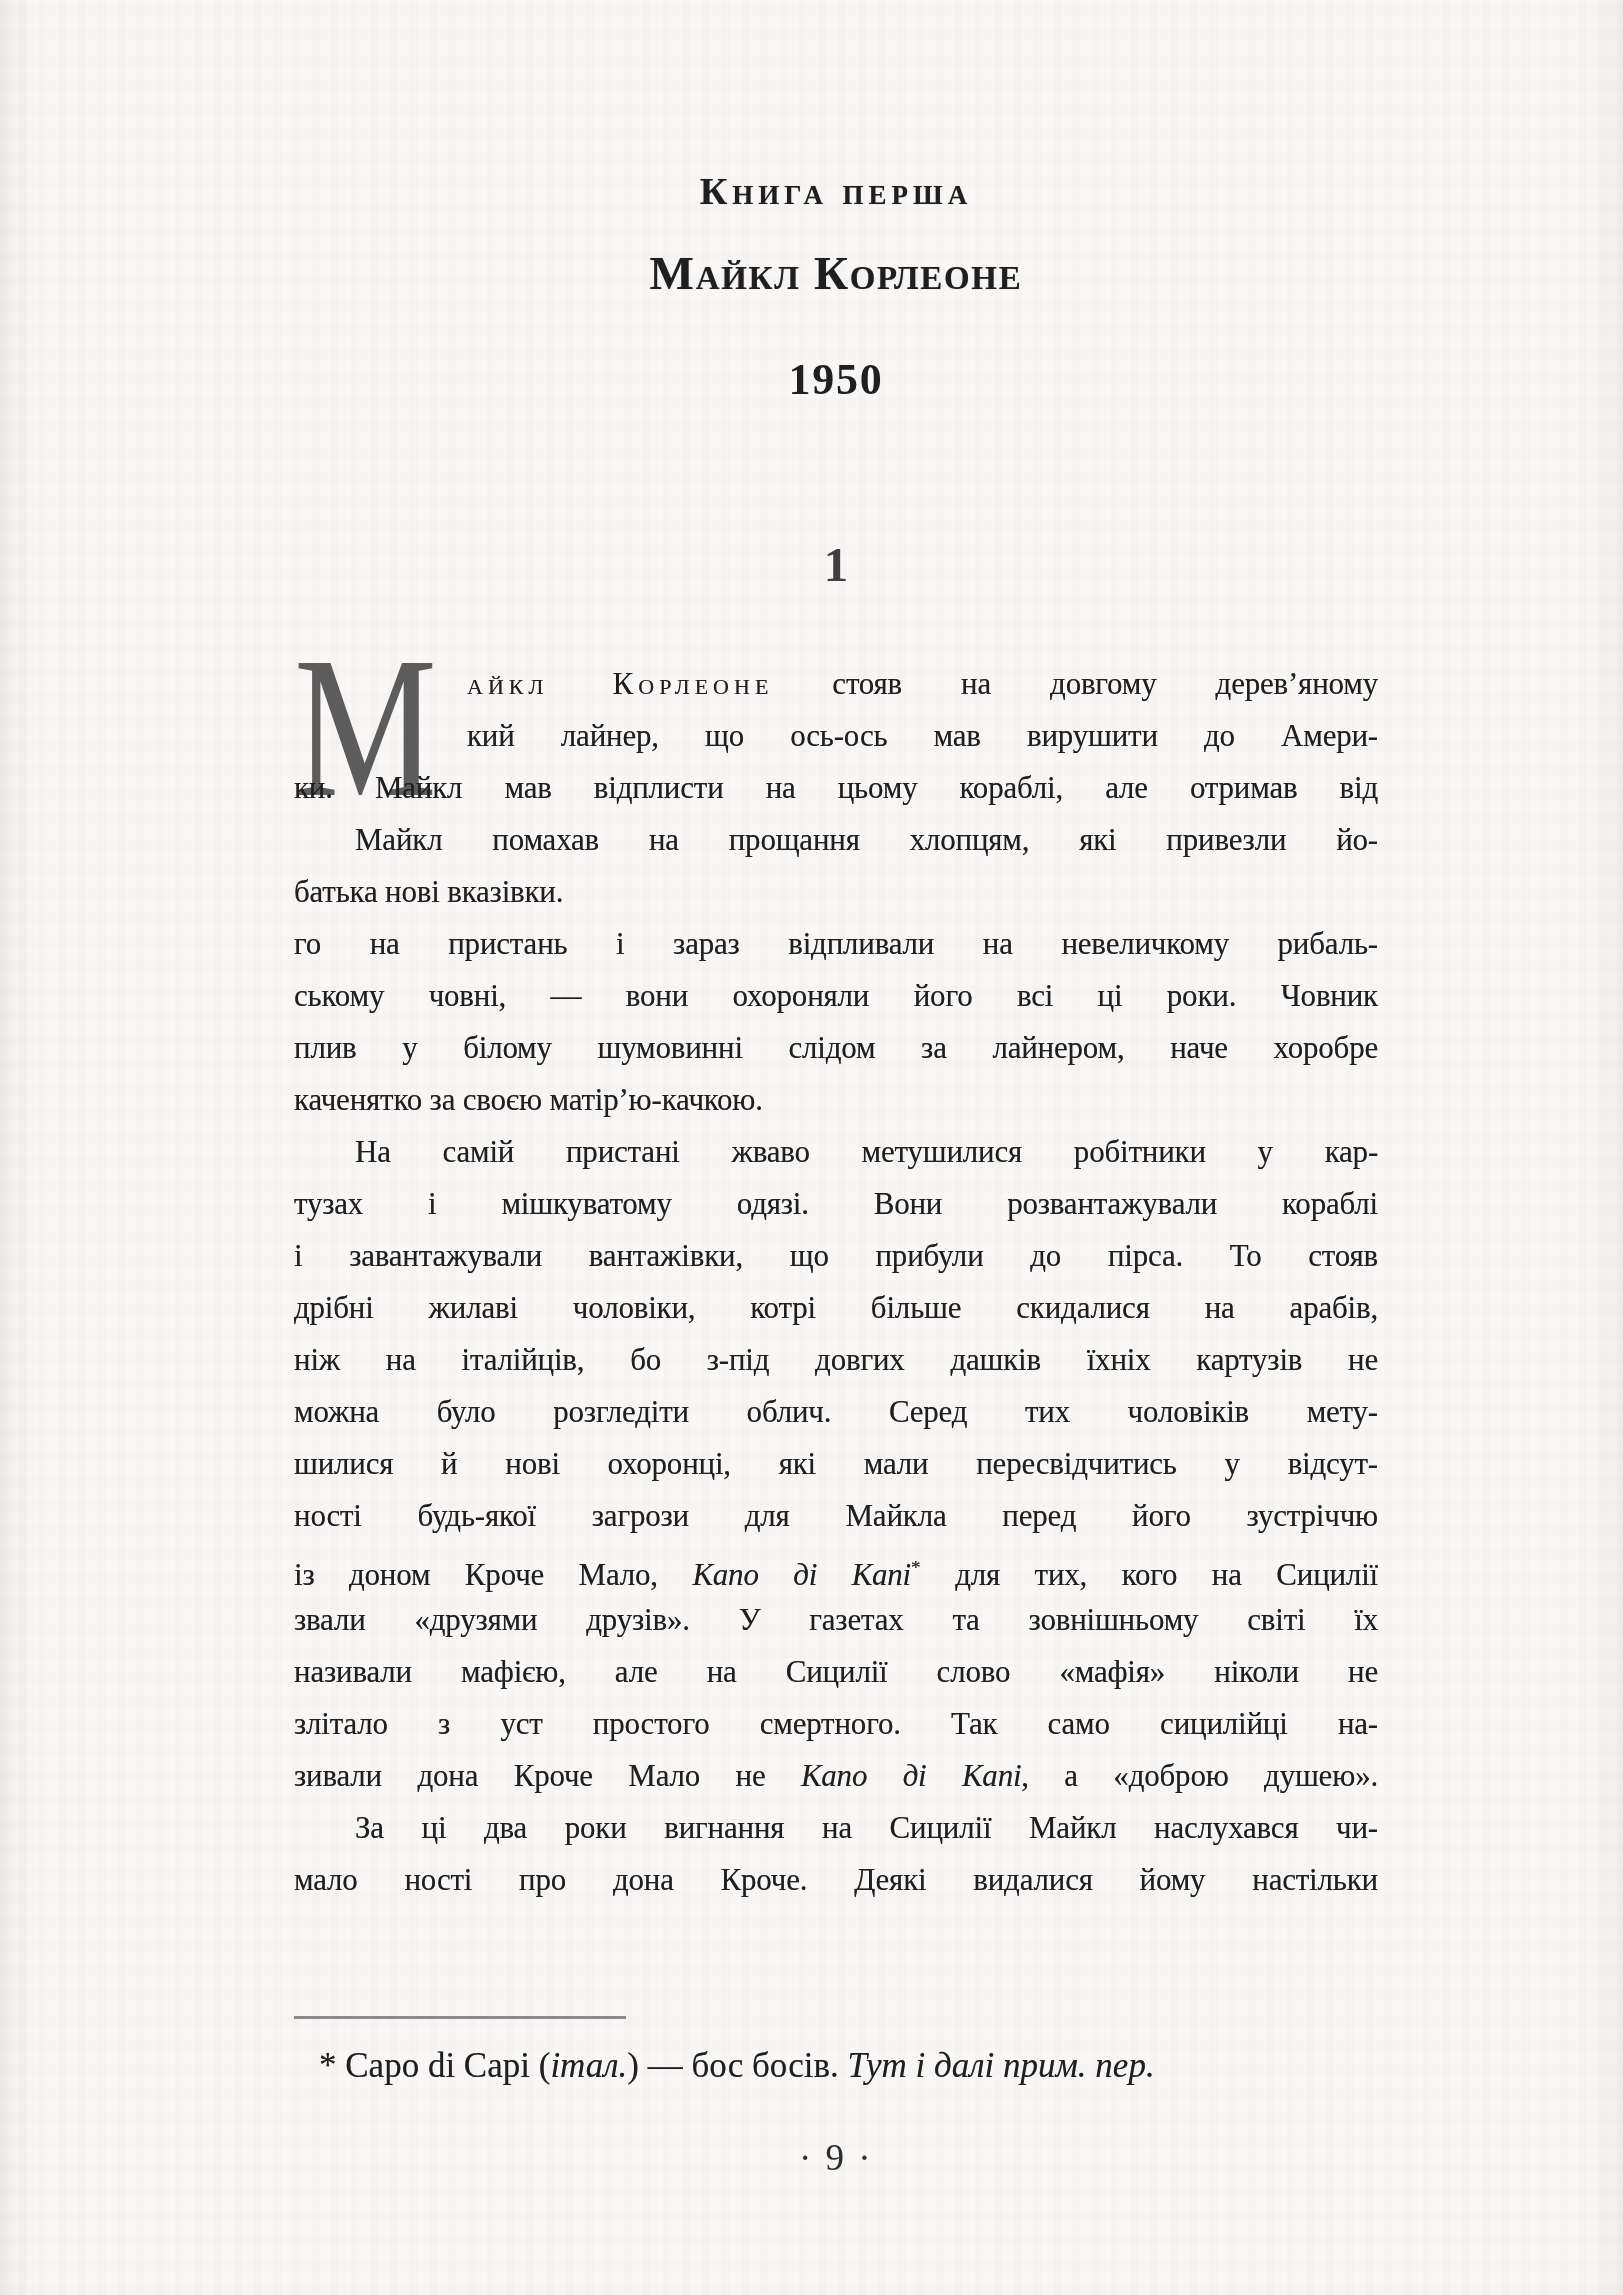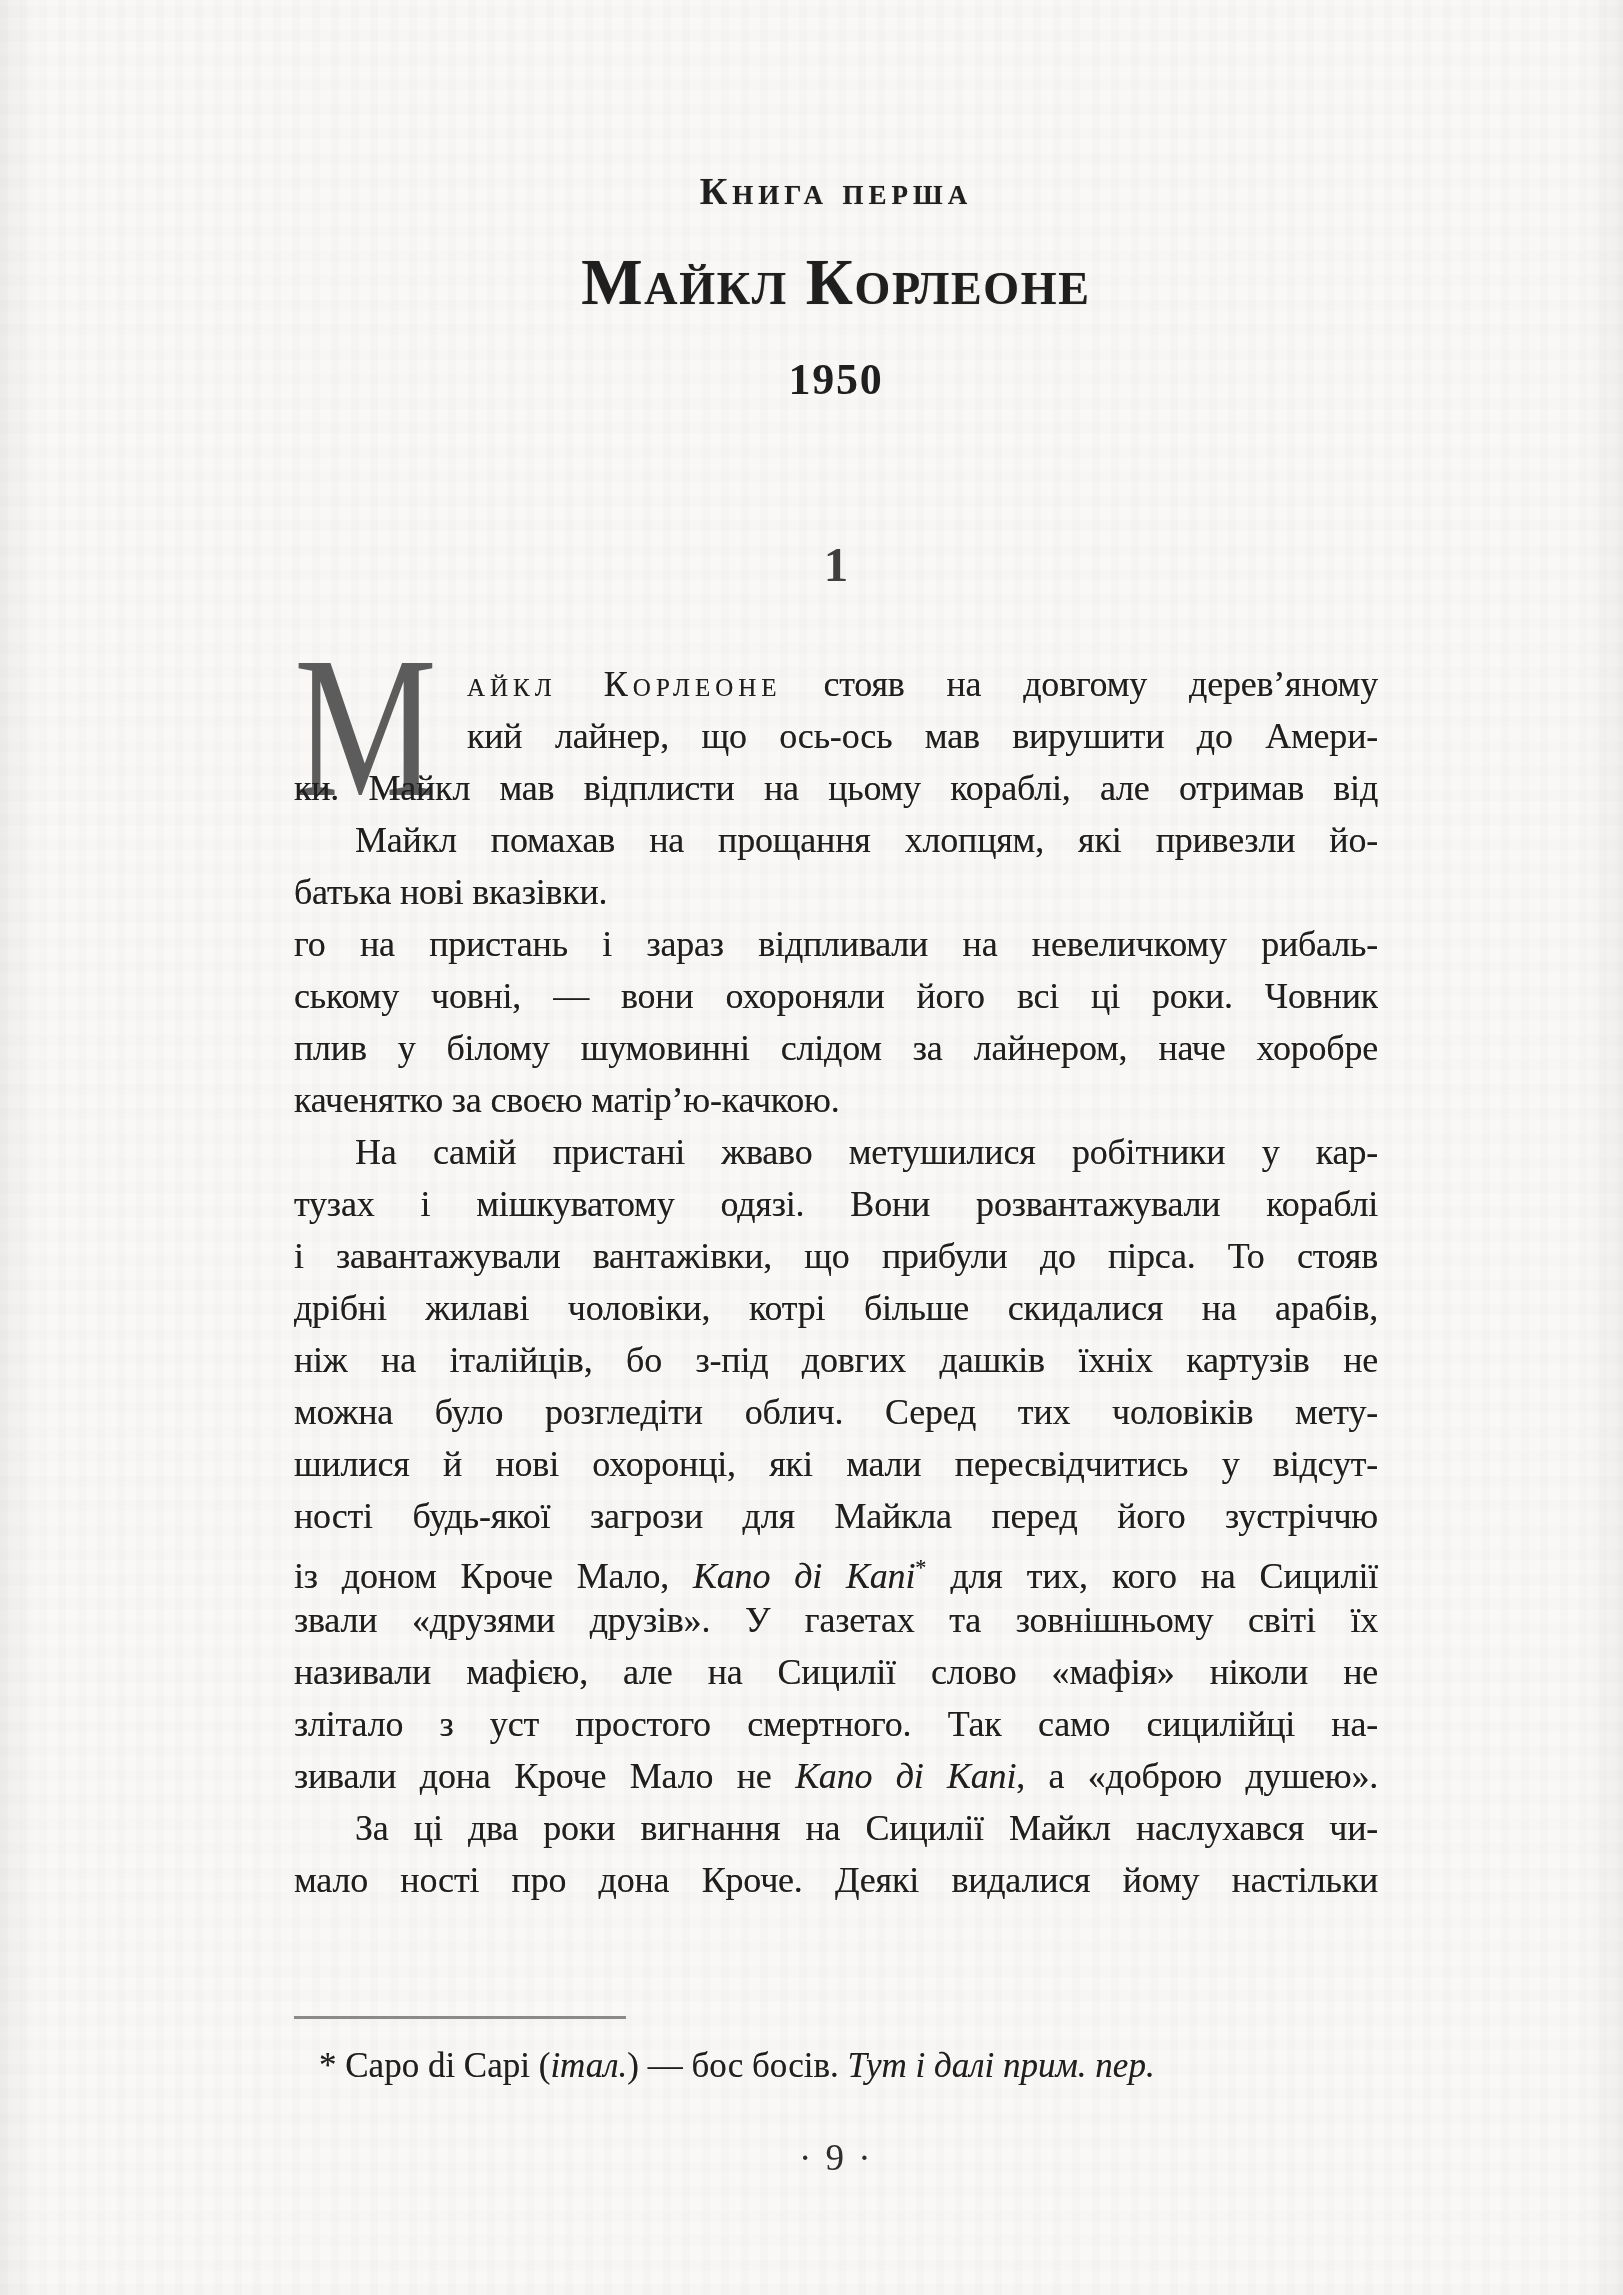--- a/index.html
+++ b/index.html
@@ -26,21 +26,21 @@
   .textblock{position:absolute;left:294px;top:0;width:1084px;height:2295px;}
 
   .part-label{
     position:absolute;top:172px;left:0;width:100%;
     text-align:center;font-size:38px;font-weight:700;
     font-variant:small-caps;letter-spacing:5px;line-height:1;
     text-shadow:0 0 0.8px rgba(25,25,25,.45);
   }
   .part-title{
     position:absolute;top:250px;left:0;width:100%;
-    text-align:center;font-size:65px;font-weight:700;
+    text-align:center;font-size:47px;font-weight:700;
     font-variant:small-caps;letter-spacing:1.7px;line-height:1;
     text-shadow:0 0 0.8px rgba(25,25,25,.45);
   }
   .year{
     position:absolute;top:358px;left:0;width:100%;
     text-align:center;font-size:44px;letter-spacing:1.7px;line-height:1;
     font-weight:600;
   }
   .chapter-number{
     position:absolute;top:540px;left:0;width:100%;
@@ -50,21 +50,21 @@
 
   .drop-cap{
     position:absolute;left:0;top:627px;
     font-size:201px;line-height:1;color:var(--dropcap);
     transform:scaleX(0.8);transform-origin:left top;
     font-weight:400;
   }
 
   .body-lines{position:absolute;top:658px;left:0;width:1084px;}
   .bline{
-    height:52px;line-height:52px;font-size:36px;letter-spacing:-0.2px;
+    height:52px;line-height:52px;font-size:31px;letter-spacing:-0.2px;
     text-align:justify;text-align-last:justify;
     overflow:hidden;
     text-shadow:0 0 0.6px rgba(30,30,30,.55);
   }
   .bline.last{text-align-last:left;}
   .bline.indent{padding-left:61px;}
   .bline.wrap{margin-left:173px;}
   .seg-smallcaps{font-variant:small-caps;letter-spacing:5px;}
   .seg-italic{font-style:italic;}
   .seg-sup{vertical-align:super;font-size:0.62em;letter-spacing:0;}

